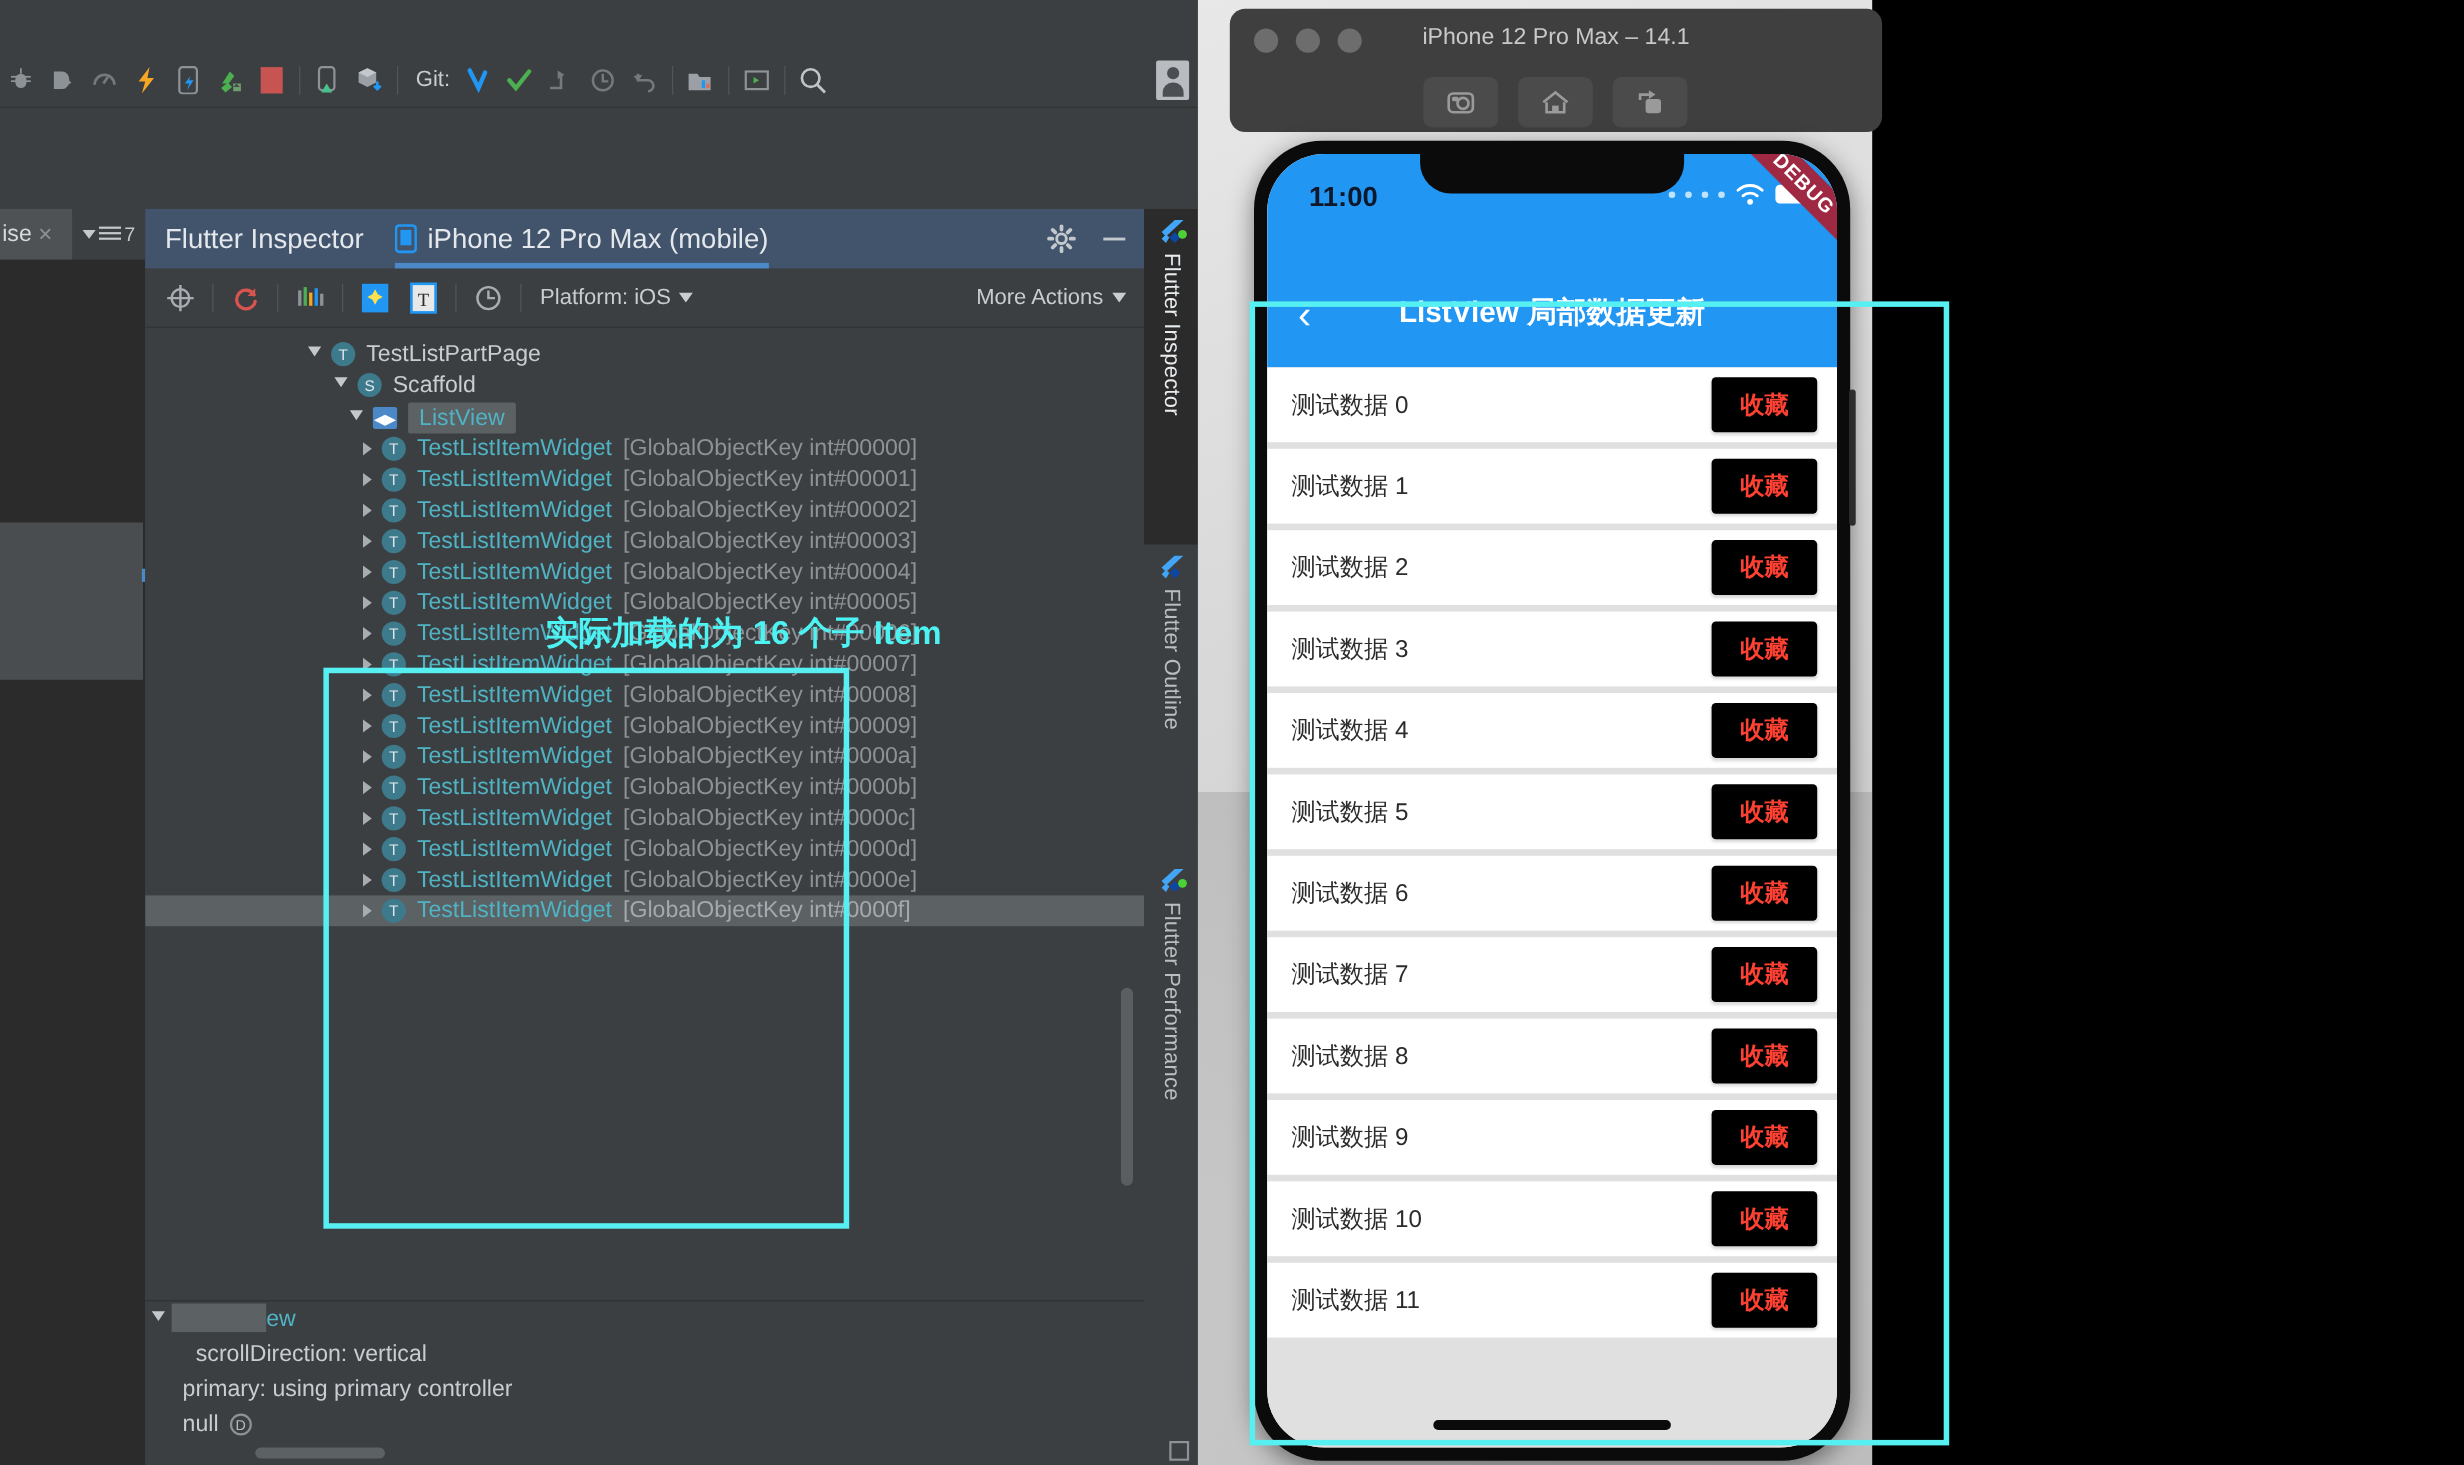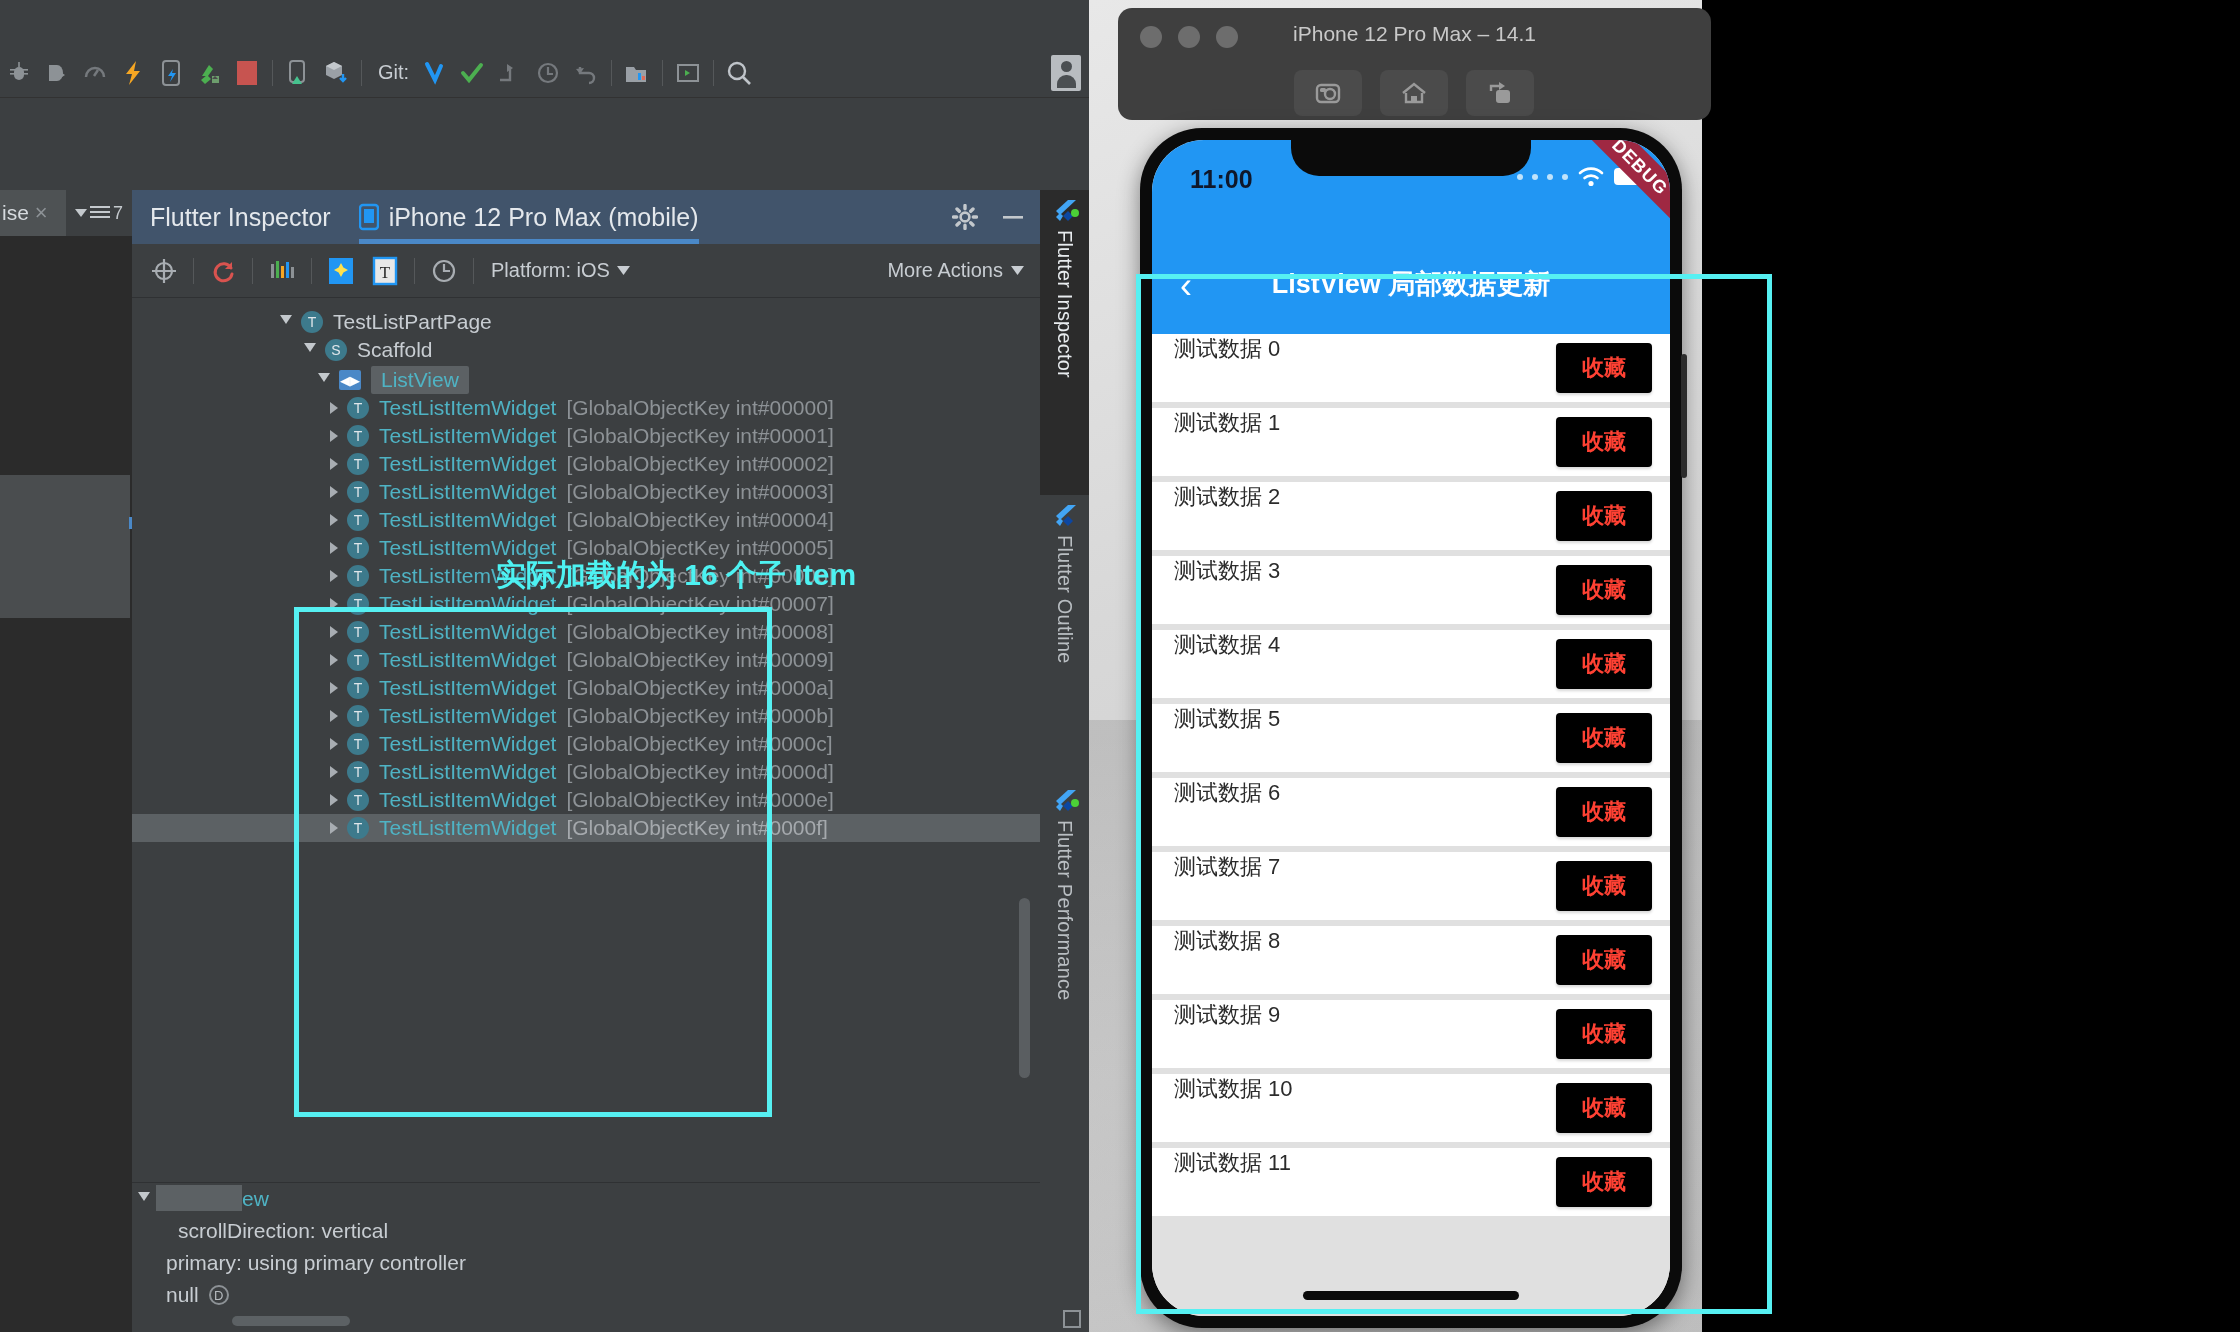--- a/index.html
+++ b/index.html
@@ -215,21 +215,21 @@
     letter-spacing: 1px;
   }
   #back-arrow { position:absolute; left: 28px; top: 128px; color:#fff; font-size: 36px; line-height: 1;}
   #appbar-title {
     position:absolute; left:0; top: 126px; width:518px; text-align:center;
     color:#fff; font-size: 27px; font-weight:bold;
   }
 
   #list { position:absolute; left:0; top: 194px; width: 518px; height: 982px; background:#e0e0e0; overflow:hidden;}
   .li {
-    height: 68px; background:#fff; display:flex; padding: 0 0 0 22px;
+    height: 68px; background:#fff; display:flex; align-items:center; padding: 0 0 0 22px;
     position: relative;
   }
   .li-sep { height: 6px; background:#e0e0e0; }
   .li .txt { color:#2b2b2b; font-size: 22px; }
   .li .btn {
     position:absolute; right: 18px; top: 9px; width: 96px; height: 50px;
     background:#000000; border-radius: 4px;
     display:flex;align-items:center;justify-content:center;
     color:#ff4133; font-size: 22px; font-weight: bold;
     box-shadow: 0 2px 3px rgba(0,0,0,.16);

